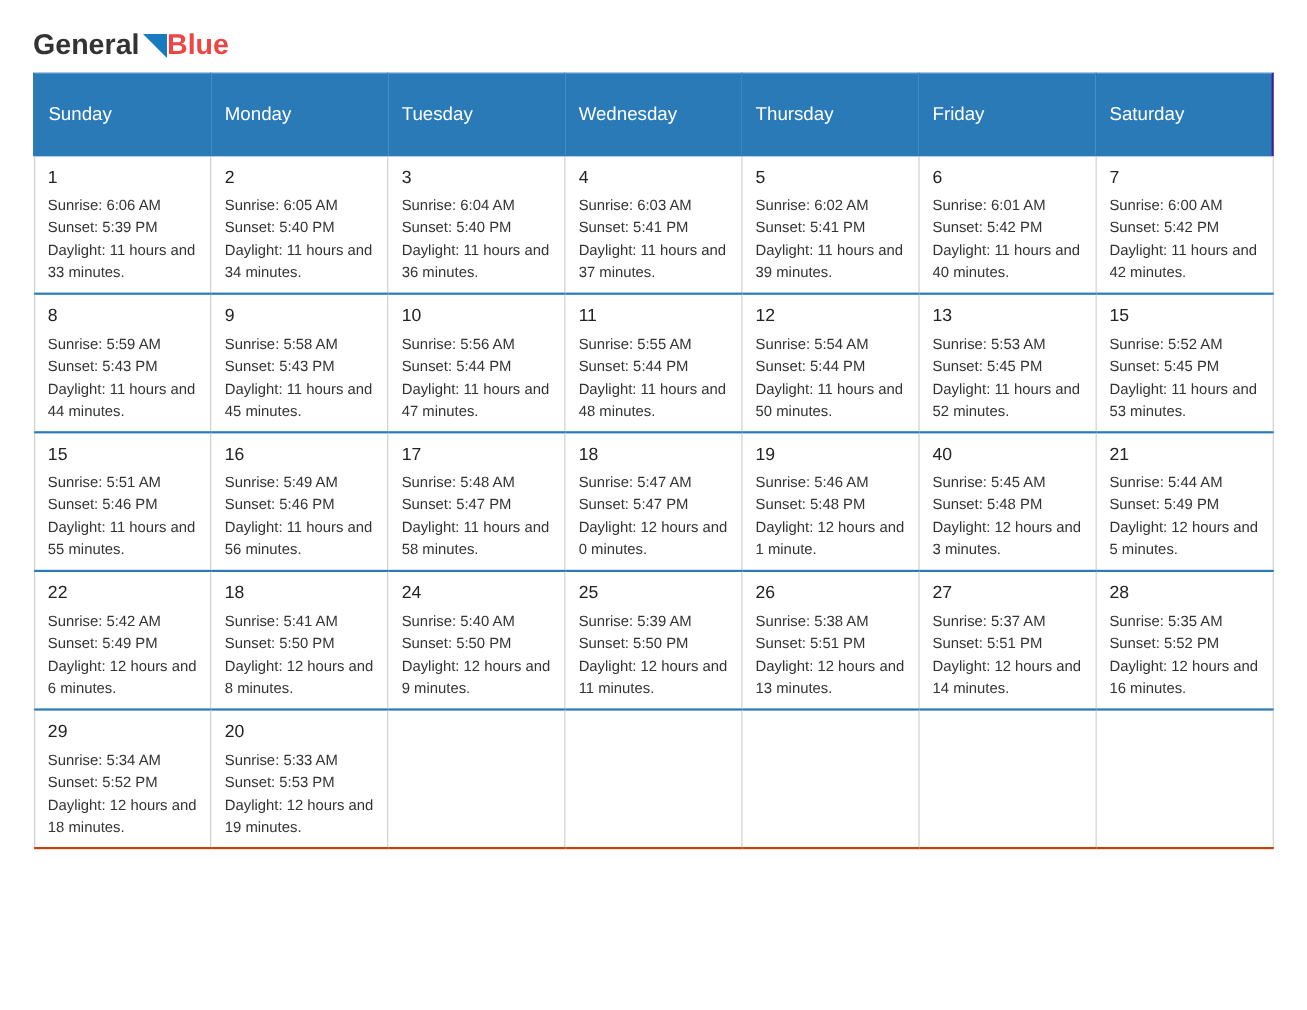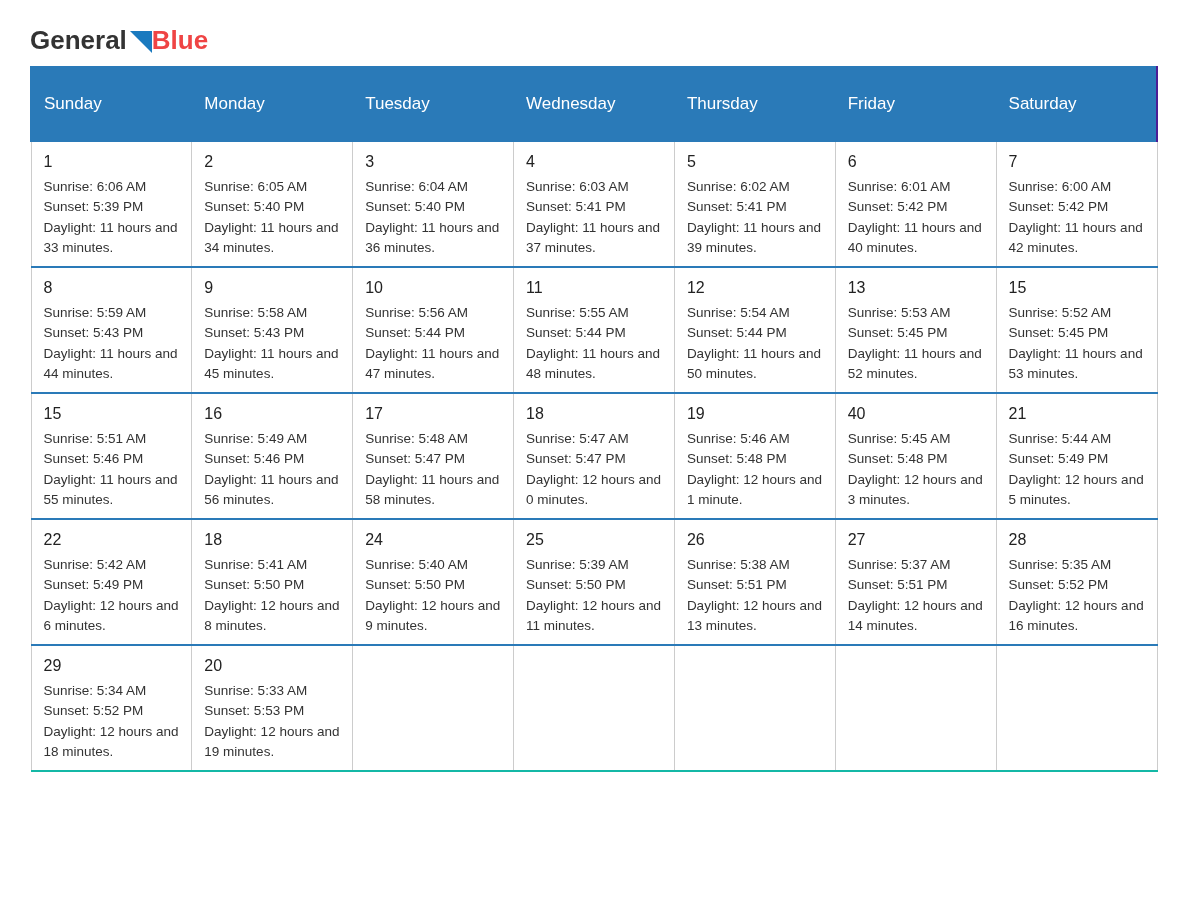--- a/index.html
+++ b/index.html
@@ -78,21 +78,21 @@
       min-height: 100px;
     }
     .day-num {
       font-size: 16px;
       font-weight: normal;
       color: #222;
       display: block;
       margin-bottom: 3px;
     }
     .calendar-table tr:last-child td {
-      border-bottom: 2px solid #14b8a6;
+      border-bottom: 2px solid #c2410c;
     }
     .calendar-table thead tr th:first-child {
       border-left: 2px solid #2a7ab8;
     }
     .calendar-table thead tr th:last-child {
       border-right: 2px solid #4c1d95;
     }
     .row-divider td {
       border-top: 2px solid #2a7ab8;
     }

